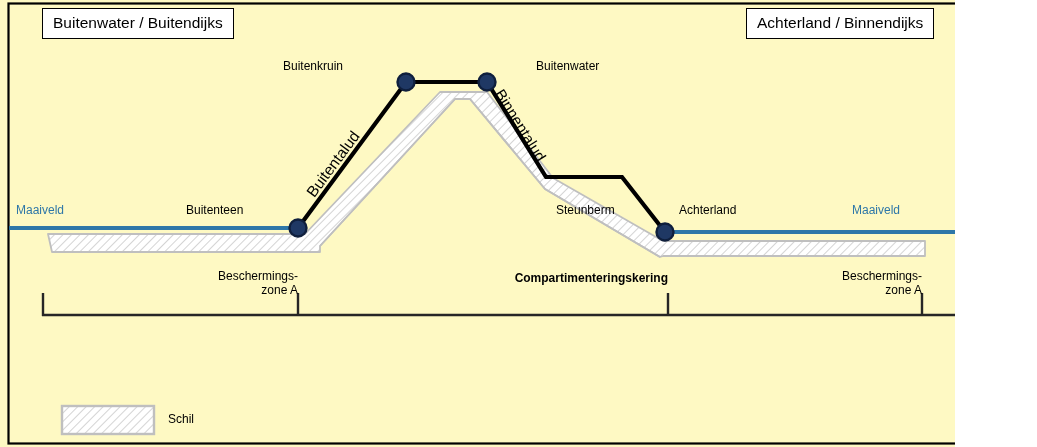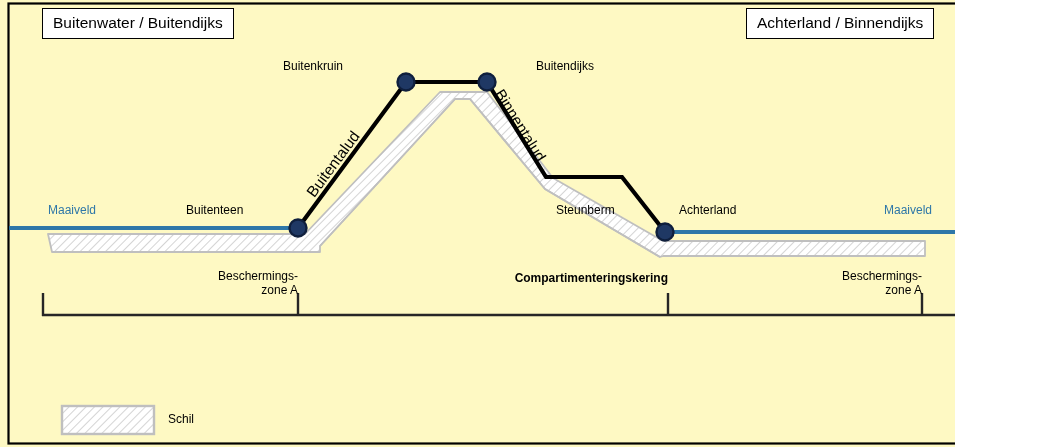--- a/index.html
+++ b/index.html
@@ -18,21 +18,21 @@
     white-space:nowrap;
     box-sizing:border-box;
   }
   .txt{
     position:absolute;
     font-size:12px;
     color:#000000;
     white-space:nowrap;
     line-height:1.18;
   }
-  .txt.blue{color:#2E77A8;margin-left:32px;}
+  .txt.blue{color:#2E77A8;}
   .txt.bold{font-weight:bold;}
   .txt.center{text-align:right;}
   .rot{
     position:absolute;
     font-size:15.5px;
     color:#000000;
     white-space:nowrap;
     transform-origin:0 0;
   }
 </style>
@@ -76,21 +76,21 @@
 
     <rect x="62" y="406" width="92" height="28" fill="url(#hatch)" stroke="#BFBFBF" stroke-width="2.4"></rect>
   </svg>
 
   <div class="boxlabel" style="left:42px;top:8px;">Buitenwater / Buitendijks</div>
 
   <div class="boxlabel" style="left:746px;top:8px;">Achterland / Binnendijks</div>
 
   <div class="txt" style="left:283px;top:59px;">Buitenkruin</div>
 
-  <div class="txt" style="left:536px;top:59px;">Buitendijks</div>
+  <div class="txt" style="left:536px;top:59px;">Buitenwater</div>
 
   <div class="rot" style="left:303px;top:190px;transform:rotate(-53.5deg);">Buitentalud</div>
 
   <div class="rot" style="left:506px;top:86px;transform:rotate(58deg);">Binnentalud</div>
 
   <div class="txt" style="left:528px;top:203px;margin-left:28px;">Steunberm</div>
 
   <div class="txt" style="left:186px;top:203px;text-align:center;">Buitenteen</div>
 
   <div class="txt" style="left:679px;top:203px;">Achterland</div>

